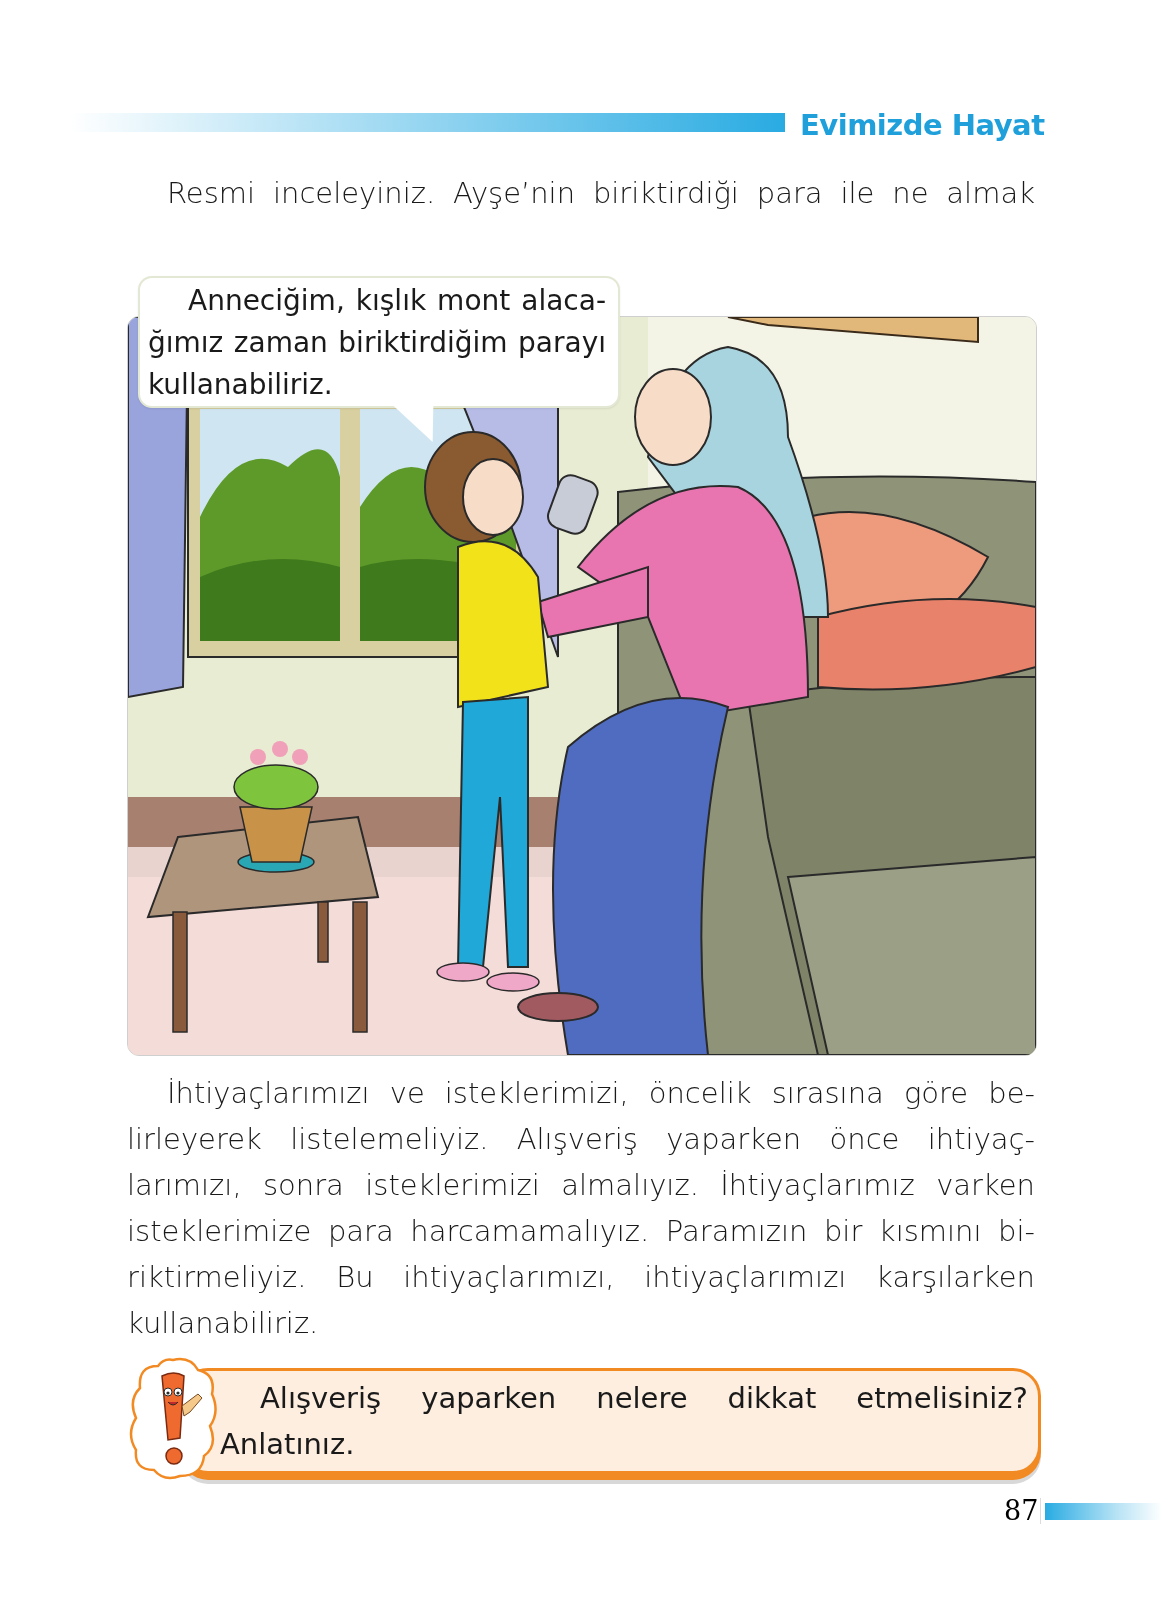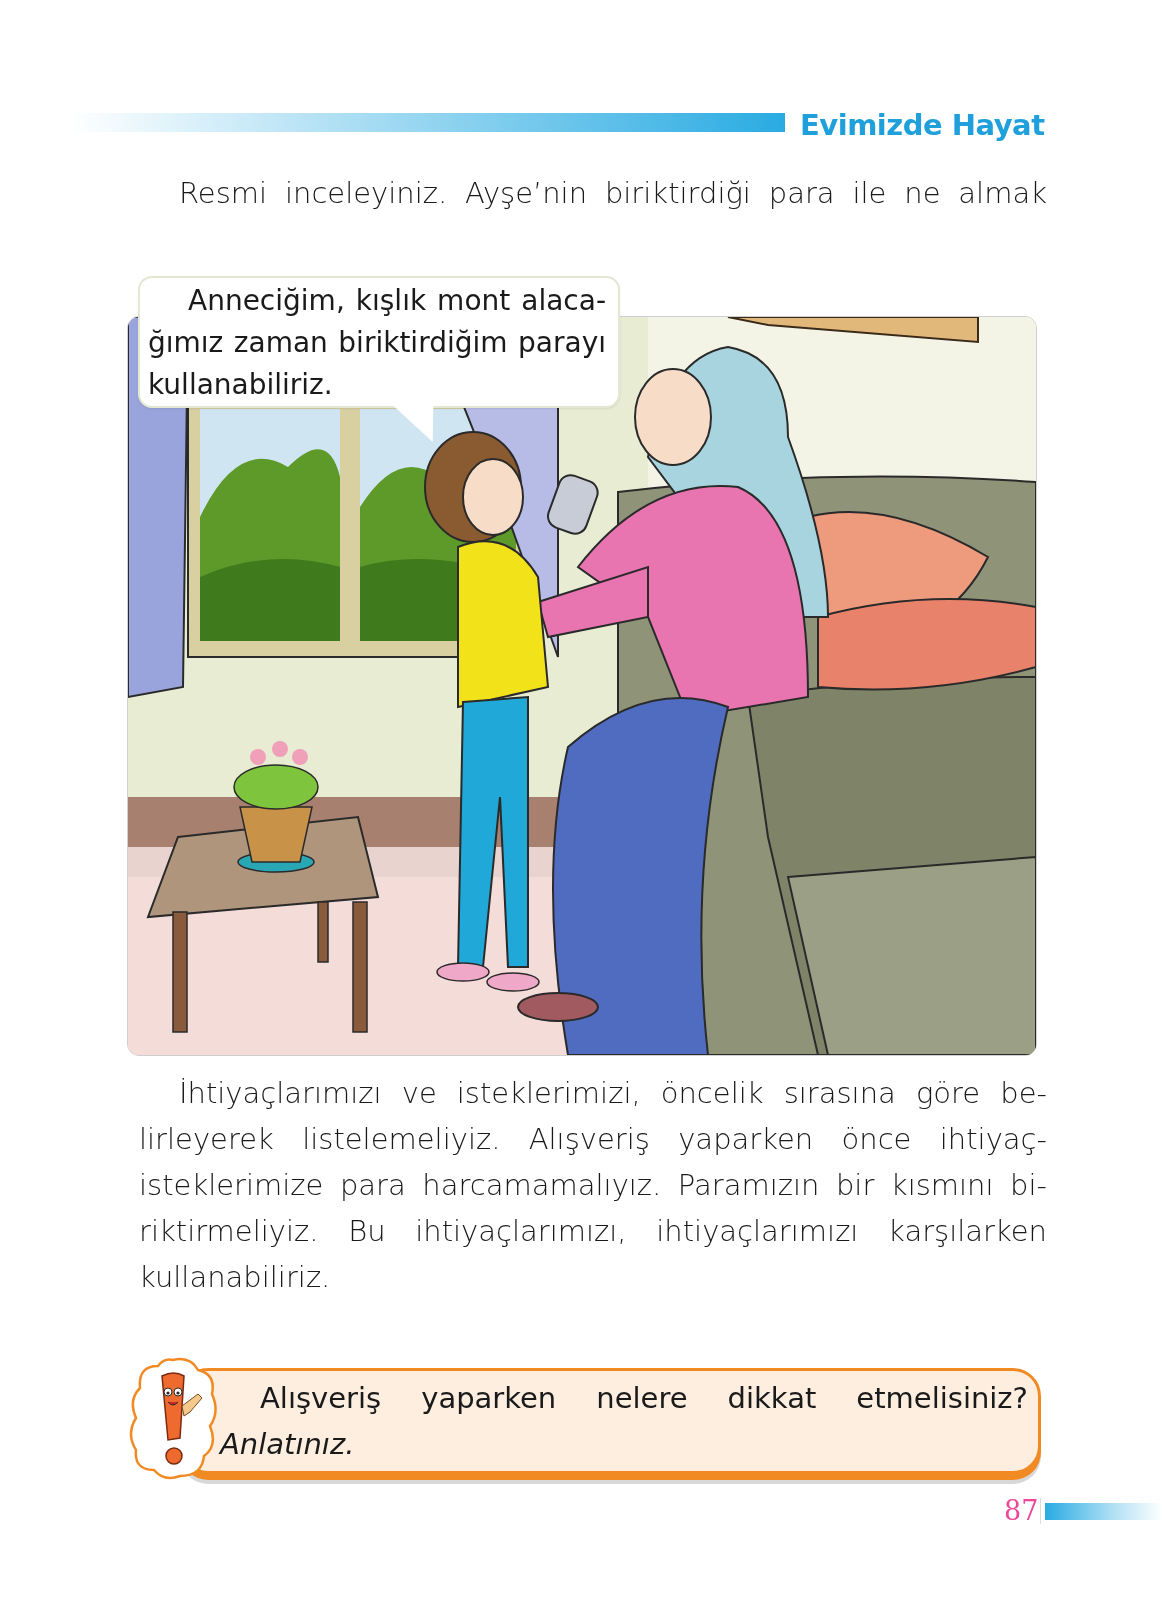--- a/index.html
+++ b/index.html
@@ -5,21 +5,21 @@
   html, body { margin: 0; padding: 0; background: #ffffff; }
   body { width: 1162px; height: 1615px; position: relative; overflow: hidden;
          font-family: "DejaVu Sans", sans-serif; color: #1a1a1a; }
 
   .header-bar { position: absolute; left: 70px; top: 113px; width: 715px; height: 19px;
     background: linear-gradient(to right, rgba(41,171,226,0) 0%, rgba(41,171,226,0.35) 35%, #29abe2 100%); }
   .header-title { position: absolute; left: 800px; top: 108px; font-family: "DejaVu Sans", sans-serif;
     font-weight: bold; font-size: 29px; color: #1fa0db; letter-spacing: -0.5px; white-space: nowrap; }
 
   .para { position: absolute; left: 127px; width: 908px; font-family: "DejaVu Sans", sans-serif;
-    font-size: 29px; line-height: 46px; text-align: justify; color: #1a1a1a; font-weight: 300; margin-left: 12px; }
+    font-size: 29px; line-height: 46px; text-align: justify; color: #1a1a1a; font-weight: 300; }
   .para .line { display: block; text-align: justify; text-align-last: justify; white-space: nowrap; }
   .para .line.last { text-align-last: left; }
   .indent { padding-left: 40px; }
 
   .intro { top: 170px; }
 
   .picture { position: absolute; left: 127px; top: 316px; width: 908px; height: 738px;
     border-radius: 12px; overflow: hidden; border: 1px solid #cfcfcf; background: #eef0dc; }
 
   .bubble { position: absolute; left: 138px; top: 276px; width: 478px; height: 128px;
@@ -32,25 +32,25 @@
     border-left: 22px solid transparent; border-right: 22px solid transparent; border-top: 40px solid #ffffff;
     transform: skewX(28deg); }
 
   .body-text { top: 1070px; }
 
   .callout { position: absolute; left: 180px; top: 1368px; width: 855px; height: 100px;
     background: #fdeee0; border: 3px solid #f28a24; border-radius: 28px;
     box-shadow: 0 6px 0 #f28a24, 0 10px 0 #d8d8d8; }
   .callout-text { position: absolute; left: 37px; top: 4px; width: 808px; font-size: 29px; line-height: 46px; }
   .callout-text .line { display: block; white-space: nowrap; text-align: justify; text-align-last: justify; }
-  .callout-text .line.last { text-align-last: left; font-style: italic; }
+  .callout-text .line.last { text-align-last: left; }
   .cloud { position: absolute; left: 128px; top: 1356px; width: 90px; height: 126px; z-index: 3; }
 
   .page-number { position: absolute; left: 1004px; top: 1495px; font-family: "DejaVu Serif", serif;
-    font-size: 27px; color: #ec4899; }
+    font-size: 27px; color: #000000; }
   .footer-bar { position: absolute; left: 1045px; top: 1503px; width: 117px; height: 17px;
     background: linear-gradient(to right, #29abe2 0%, rgba(41,171,226,0.35) 60%, rgba(41,171,226,0) 100%); }
   .footer-sep { position: absolute; left: 1040px; top: 1498px; width: 1px; height: 26px; background: #dcdcdc; }
 </style>
 </head>
 <body>
 
 <div class="header-bar"></div>
 <div class="header-title">Evimizde Hayat</div>
 
@@ -122,20 +122,21 @@
     <span class="line indent">Anneciğim, kışlık mont alaca-</span>
     <span class="line">ğımız zaman biriktirdiğim parayı</span>
     <span class="line last">kullanabiliriz.</span>
   </div>
 </div>
 <div class="bubble-tail"></div>
 
 <div class="para body-text">
   <span class="line indent">İhtiyaçlarımızı ve isteklerimizi, öncelik sırasına göre be-</span>
   <span class="line">lirleyerek listelemeliyiz. Alışveriş yaparken önce ihtiyaç-</span>
+  <span class="line">larımızı, sonra isteklerimizi almalıyız. İhtiyaçlarımız varken</span>
   <span class="line">isteklerimize para harcamamalıyız. Paramızın bir kısmını bi-</span>
   <span class="line">riktirmeliyiz. Bu ihtiyaçlarımızı, ihtiyaçlarımızı karşılarken</span>
   <span class="line last">kullanabiliriz.</span>
 </div>
 
 <div class="callout">
   <div class="callout-text">
     <span class="line indent">Alışveriş yaparken nelere dikkat etmelisiniz?</span>
     <span class="line last">Anlatınız.</span>
   </div>

